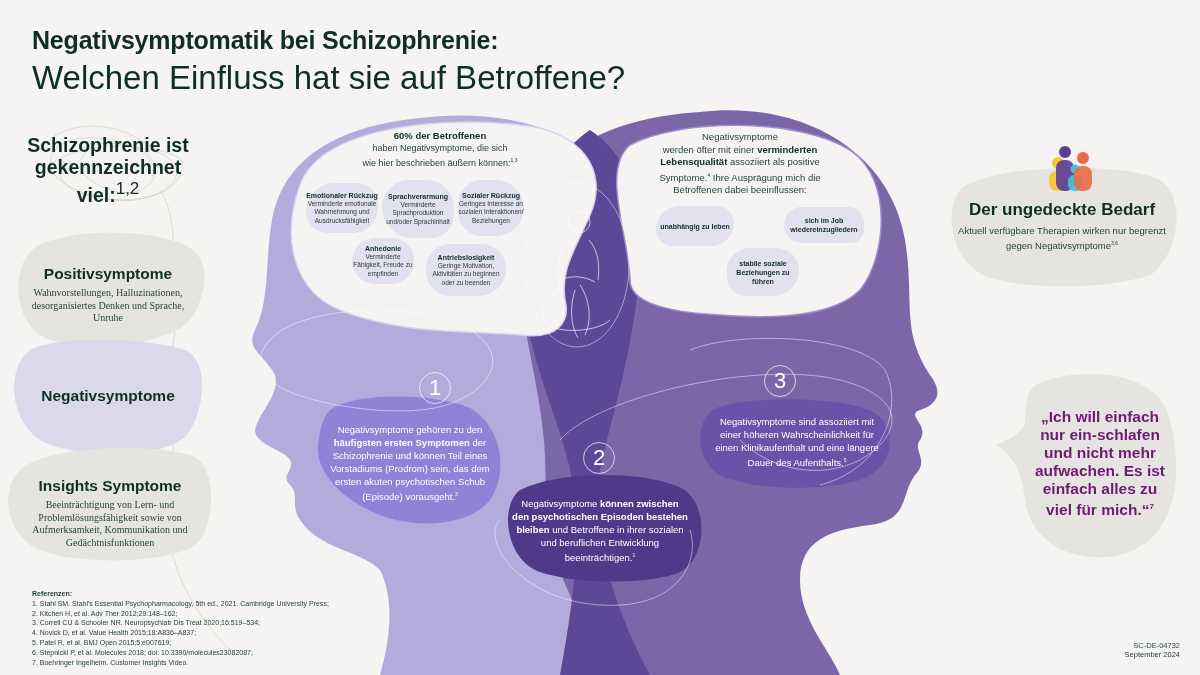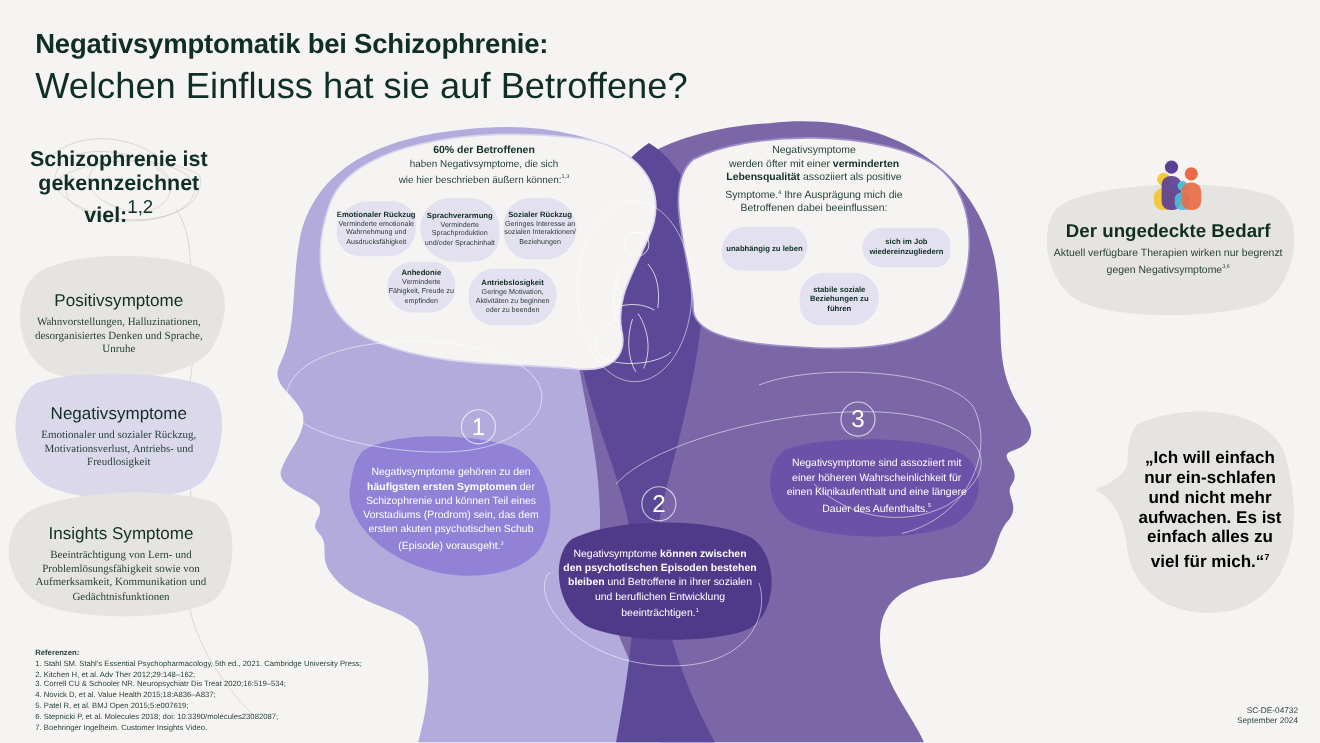--- a/index.html
+++ b/index.html
@@ -3,33 +3,33 @@
 <meta charset="utf-8">
 <style>
   html,body{margin:0;padding:0;}
   body{width:1200px;height:675px;overflow:hidden;background:#f5f4f2;position:relative;font-family:"Liberation Sans",sans-serif;color:#0f2e24;}
   .abs{position:absolute;}
   .title1{left:32px;top:26px;font-size:25px;font-weight:bold;letter-spacing:-0.2px;color:#0f2e24;}
   .title2{left:32px;top:59px;font-size:33px;color:#0f2e24;}
   .char-title{left:8px;top:134px;width:200px;text-align:center;font-size:19.5px;font-weight:bold;line-height:22px;color:#0f2e24;}
   .char-title sup{font-size:17px;font-weight:normal;}
   .blob{position:absolute;display:flex;flex-direction:column;align-items:center;justify-content:center;text-align:center;}
-  .blob h3{margin:0 0 4px 0;font-size:15.5px;font-weight:normal;color:#0f2e24;}
+  .blob h3{margin:0 0 4px 0;font-size:15.5px;font-weight:bold;color:#0f2e24;}
   .blob p{margin:0;font-size:10px;line-height:12.5px;color:#1f3d33;font-family:Liberation Serif, serif;}
   .svgbg{position:absolute;left:0;top:0;}
   .center-text{position:absolute;text-align:center;color:#1f3d33;}
   .bubble{position:absolute;display:flex;flex-direction:column;align-items:center;justify-content:center;text-align:center;background:#e3e0ef;}
   .bubble b{font-size:7px;color:#0f2e24;line-height:9px;display:block;}
   .bubble span{font-size:6.5px;color:#2a3d36;line-height:8.5px;display:block;}
   .num{position:absolute;width:30px;height:30px;border:1px solid rgba(255,255,255,0.7);border-radius:50%;color:#fff;font-size:22px;display:flex;align-items:center;justify-content:center;}
   .wtext{position:absolute;text-align:center;color:#fff;font-size:9.5px;line-height:13px;}
   .refs{left:32px;top:589px;font-size:7px;line-height:9.8px;color:#1f3d33;}
   .refs .rt{font-weight:bold;}
   .code{right:20px;top:641px;text-align:right;font-size:7.5px;line-height:9px;color:#1f3d33;}
-  .quote{left:1030px;top:408px;width:140px;text-align:center;font-size:15.5px;font-weight:bold;line-height:18px;color:#000000;}
+  .quote{left:1030px;top:408px;width:140px;text-align:center;font-size:15.5px;font-weight:bold;line-height:18px;color:#701a75;}
   .need-title{left:944px;top:200px;width:236px;text-align:center;font-size:17px;font-weight:bold;color:#0f2e24;}
   .need-text{left:944px;top:225px;width:236px;text-align:center;font-size:9.5px;line-height:12px;color:#1f3d33;}
 </style>
 </head>
 <body>
 
 <svg class="svgbg" width="1200" height="675" viewBox="0 0 1200 675">
 
   <g fill="none" stroke="#c9c5bf" stroke-width="0.7" opacity="0.8">
     <path d="M40 150 C60 120,110 120,140 140 C170 160,190 150,180 175 C170 200,120 205,90 195 C60 185,40 170,55 150 C70 130,130 135,150 160 C165 180,140 200,110 190 C80 180,70 160,95 145 C120 135,160 150,155 175"></path>
@@ -92,21 +92,20 @@
 <div class="abs char-title">
   <span>Schizophrenie ist gekennzeichnet viel:</span><sup>1,2</sup>
 </div>
 
 <div class="blob" style="left:18px;top:250px;width:180px;height:90px;">
   <h3>Positivsymptome</h3>
   <p>Wahnvorstellungen, Halluzinationen, desorganisiertes Denken und Sprache, Unruhe</p>
 </div>
 <div class="blob" style="left:18px;top:358px;width:180px;height:80px;">
   <h3>Negativsymptome</h3>
-  <p>Emotionaler und sozialer Rückzug, Motivationsverlust, Antriebs- und Freudlosigkeit</p>
 </div>
 <div class="blob" style="left:12px;top:468px;width:196px;height:90px;">
   <h3>Insights Symptome</h3>
   <p>Beeinträchtigung von Lern- und Problemlösungsfähigkeit sowie von Aufmerksamkeit, Kommunikation und Gedächtnisfunktionen</p>
 </div>
 
 <div class="center-text" style="left:330px;top:130px;width:220px;font-size:9px;line-height:12px;">
   <b style="font-size:9.5px;color:#0f2e24;">60% der Betroffenen</b><br>
   <span>haben Negativsymptome, die sich</span><br>
   <span>wie hier beschrieben äußern können:</span><sup style="font-size:5px;">1,3</sup>

